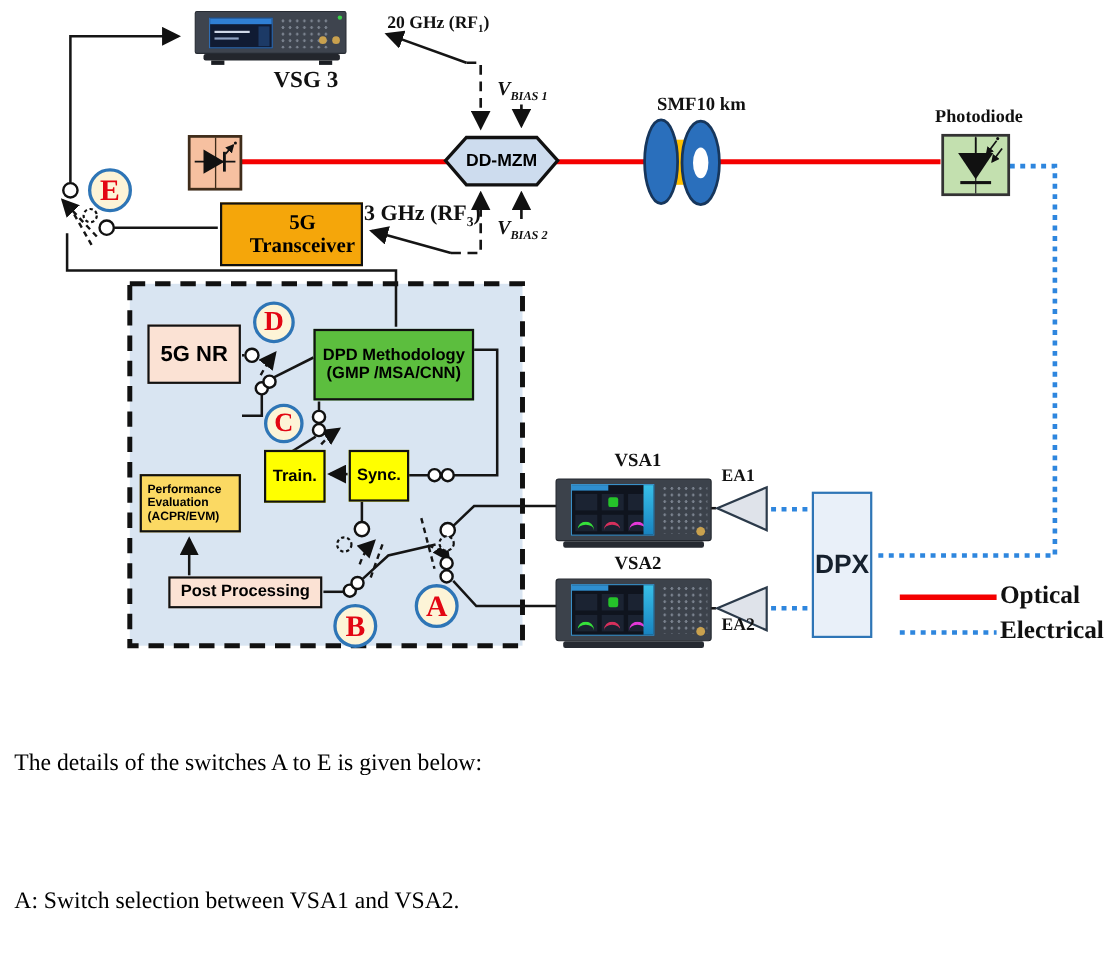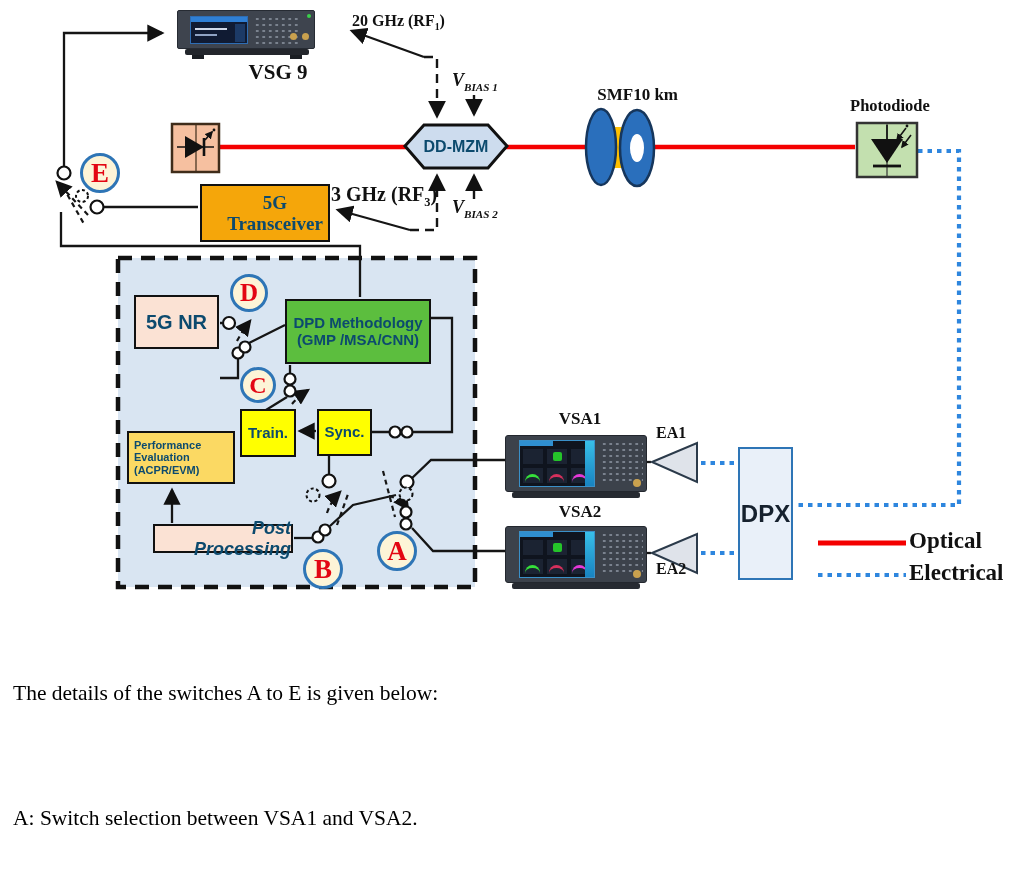--- a/index.html
+++ b/index.html
@@ -4,21 +4,21 @@
 <style>
   html,body{margin:0;padding:0;background:#fff;}
   .fig{position:relative;width:1017px;height:885px;background:#fff;overflow:hidden;
        font-family:"Liberation Sans",sans-serif;}
   .fig *{box-sizing:border-box;}
   svg{position:absolute;left:0;top:0;pointer-events:none;}
   .lbl{position:absolute;font-family:"Liberation Serif",serif;font-weight:bold;color:#111;
        white-space:nowrap;}
   .lbl sub,.blk sub{font-size:62%;font-weight:bold;}
   .blk{position:absolute;display:flex;flex-direction:column;align-items:center;justify-content:center;
-       font-family:"Liberation Sans",sans-serif;font-weight:bold;color:#0c4a6e;text-align:right;
+       font-family:"Liberation Sans",sans-serif;font-weight:bold;color:#000000;text-align:left;
        border:2.5px solid #111;line-height:1.12;}
   .badge{position:absolute;border-radius:50%;background:#fdf4d7;border:3px solid #2e75b6;
        display:flex;align-items:center;justify-content:center;
        font-family:"Liberation Serif",serif;font-weight:bold;color:#e30613;}
   
   .vsg{position:absolute;left:177px;top:10px;width:138px;height:39px;background:#3e444e;
        border:1px solid #262b33;border-radius:2px;}
   .vsg .vscr{position:absolute;left:12px;top:5px;width:58px;height:28px;background:#101b33;border:1px solid #2e6db4;}
   .vsg .vbar{position:absolute;left:0;top:0;width:100%;height:5px;background:#2f7fd4;}
   .vsg .vtxt{position:absolute;left:4px;top:11px;width:32px;height:2px;background:#cfd8e8;}
@@ -194,21 +194,21 @@
         <div class="vside"></div>
     </div>
     <div class="vkeys"></div>
     <div class="gold" style="left:112px;top:22px;"></div>
     <div class="gold" style="left:124px;top:22px;"></div>
     <div class="grn"></div>
   </div>
   <div class="vsgbase"></div>
   <div class="foot" style="left:192px;top:55px;"></div>
   <div class="foot" style="left:290px;top:55px;"></div>
-  <div class="lbl" style="left:222px;top:60px;width:112px;text-align:center;font-size:21px;">VSG 9</div>
+  <div class="lbl" style="left:222px;top:60px;width:112px;text-align:center;font-size:21px;">VSG 3</div>
 
   <div class="lbl" style="left:352px;top:12px;font-size:16px;"><span>20 GHz (RF</span><sub>1</sub><span>)</span></div>
   <div class="lbl" style="left:452px;top:70px;font-size:18px;font-style:italic;"><span>V</span><sub>BIAS 1</sub></div>
   <div class="lbl" style="left:452px;top:197px;font-size:18px;font-style:italic;"><span>V</span><sub>BIAS 2</sub></div>
   <div class="lbl" style="left:331px;top:183px;font-size:20px;"><span>3 GHz (RF</span><sub>3</sub><span>)</span></div>
   <div class="lbl" style="left:578px;top:85px;width:100px;text-align:right;font-size:17px;">SMF10 km</div>
   <div class="lbl" style="left:845px;top:96px;width:90px;text-align:center;font-size:16.5px;">Photodiode</div>
 
   <div class="blk" style="left:405px;top:125px;width:102px;height:43px;border:none;background:transparent;font-size:16px;">DD-MZM</div>
 
@@ -217,26 +217,26 @@
     <div>Transceiver</div>
   </div>
 
   <div class="blk" style="left:134px;top:295px;width:85px;height:54px;background:#fbe2d4;font-size:20px;">5G NR</div>
   <div class="blk" style="left:285px;top:299px;width:146px;height:65px;background:#5cbe3e;font-size:15px;">
     <div>DPD Methodology</div>
     <div>(GMP /MSA/CNN)</div>
   </div>
   <div class="blk" style="left:240px;top:409px;width:56px;height:48px;background:#ffff00;font-size:15px;">Train.</div>
   <div class="blk" style="left:317px;top:409px;width:55px;height:47px;background:#ffff00;font-size:15px;">Sync.</div>
-  <div class="blk" style="left:127px;top:431px;width:108px;height:53px;background:#fbd963;font-size:11px;align-items:flex-start;padding-left:5px;">
+  <div class="blk" style="left:127px;top:431px;width:92px;height:53px;background:#fbd963;font-size:11px;align-items:flex-start;padding-left:5px;">
     <div>Performance</div>
     <div>Evaluation</div>
     <div>(ACPR/EVM)</div>
   </div>
-  <div class="blk" style="left:153px;top:524px;width:140px;height:29px;background:#fbe2d4;font-size:18px;font-style:italic;">Post Processing</div>
+  <div class="blk" style="left:153px;top:524px;width:140px;height:29px;background:#fbe2d4;font-size:15px;">Post Processing</div>
 
   <div class="badge" style="left:377px;top:531px;width:40px;height:40px;font-size:27px;">A</div>
   <div class="badge" style="left:303px;top:549px;width:40px;height:40px;font-size:27px;">B</div>
   <div class="badge" style="left:240px;top:367px;width:36px;height:36px;font-size:24px;">C</div>
   <div class="badge" style="left:230px;top:274px;width:38px;height:38px;font-size:25px;">D</div>
   <div class="badge" style="left:80px;top:153px;width:40px;height:40px;font-size:27px;">E</div>
 
   <div class="lbl" style="left:540px;top:409px;width:80px;text-align:center;font-size:17px;">VSA1</div>
   <div class="vsa" style="left:505px;top:435px;">
     <div class="scr">

